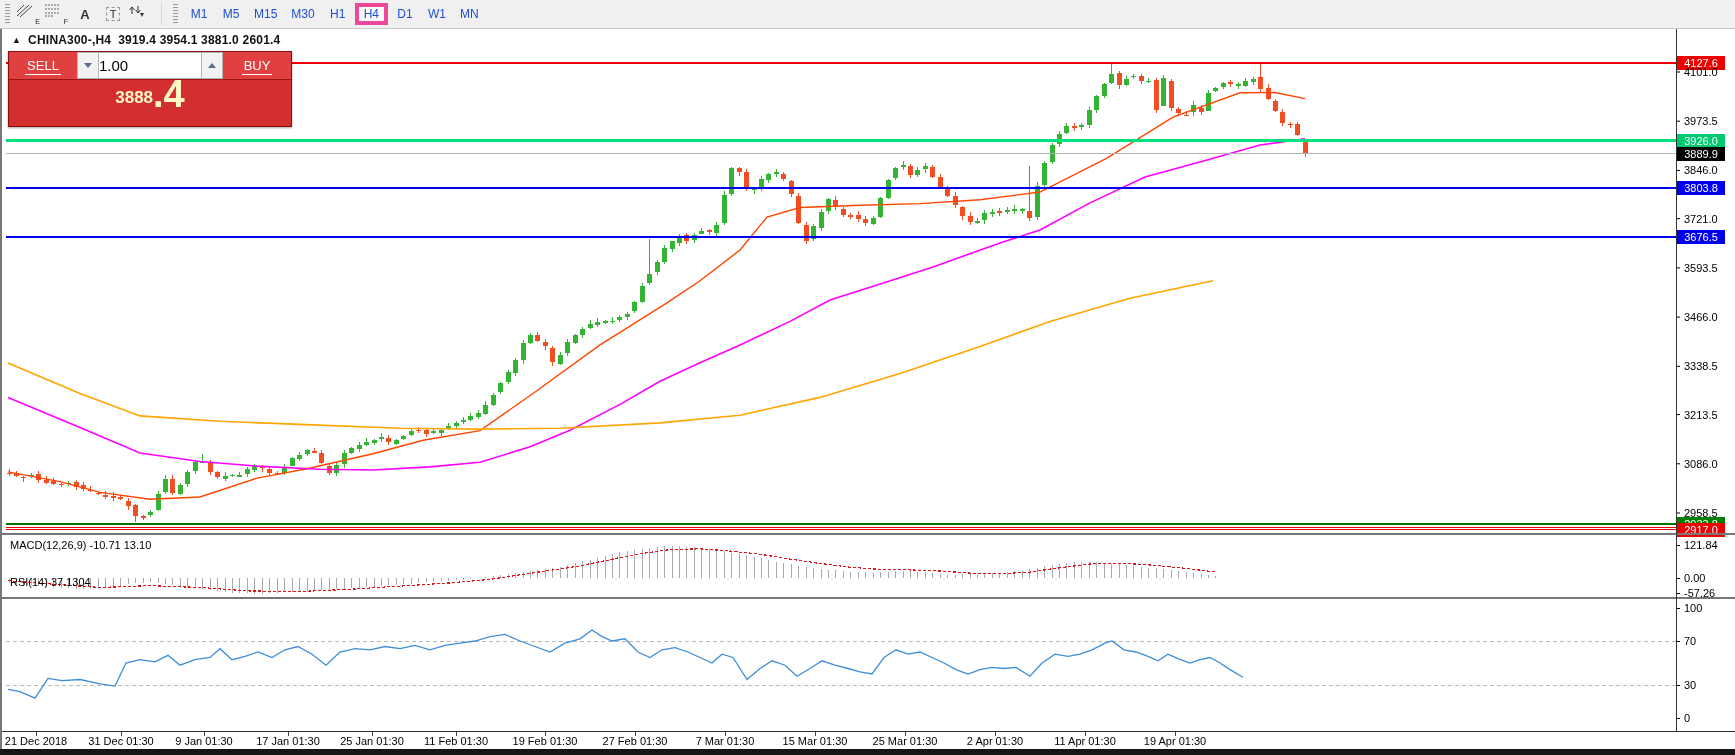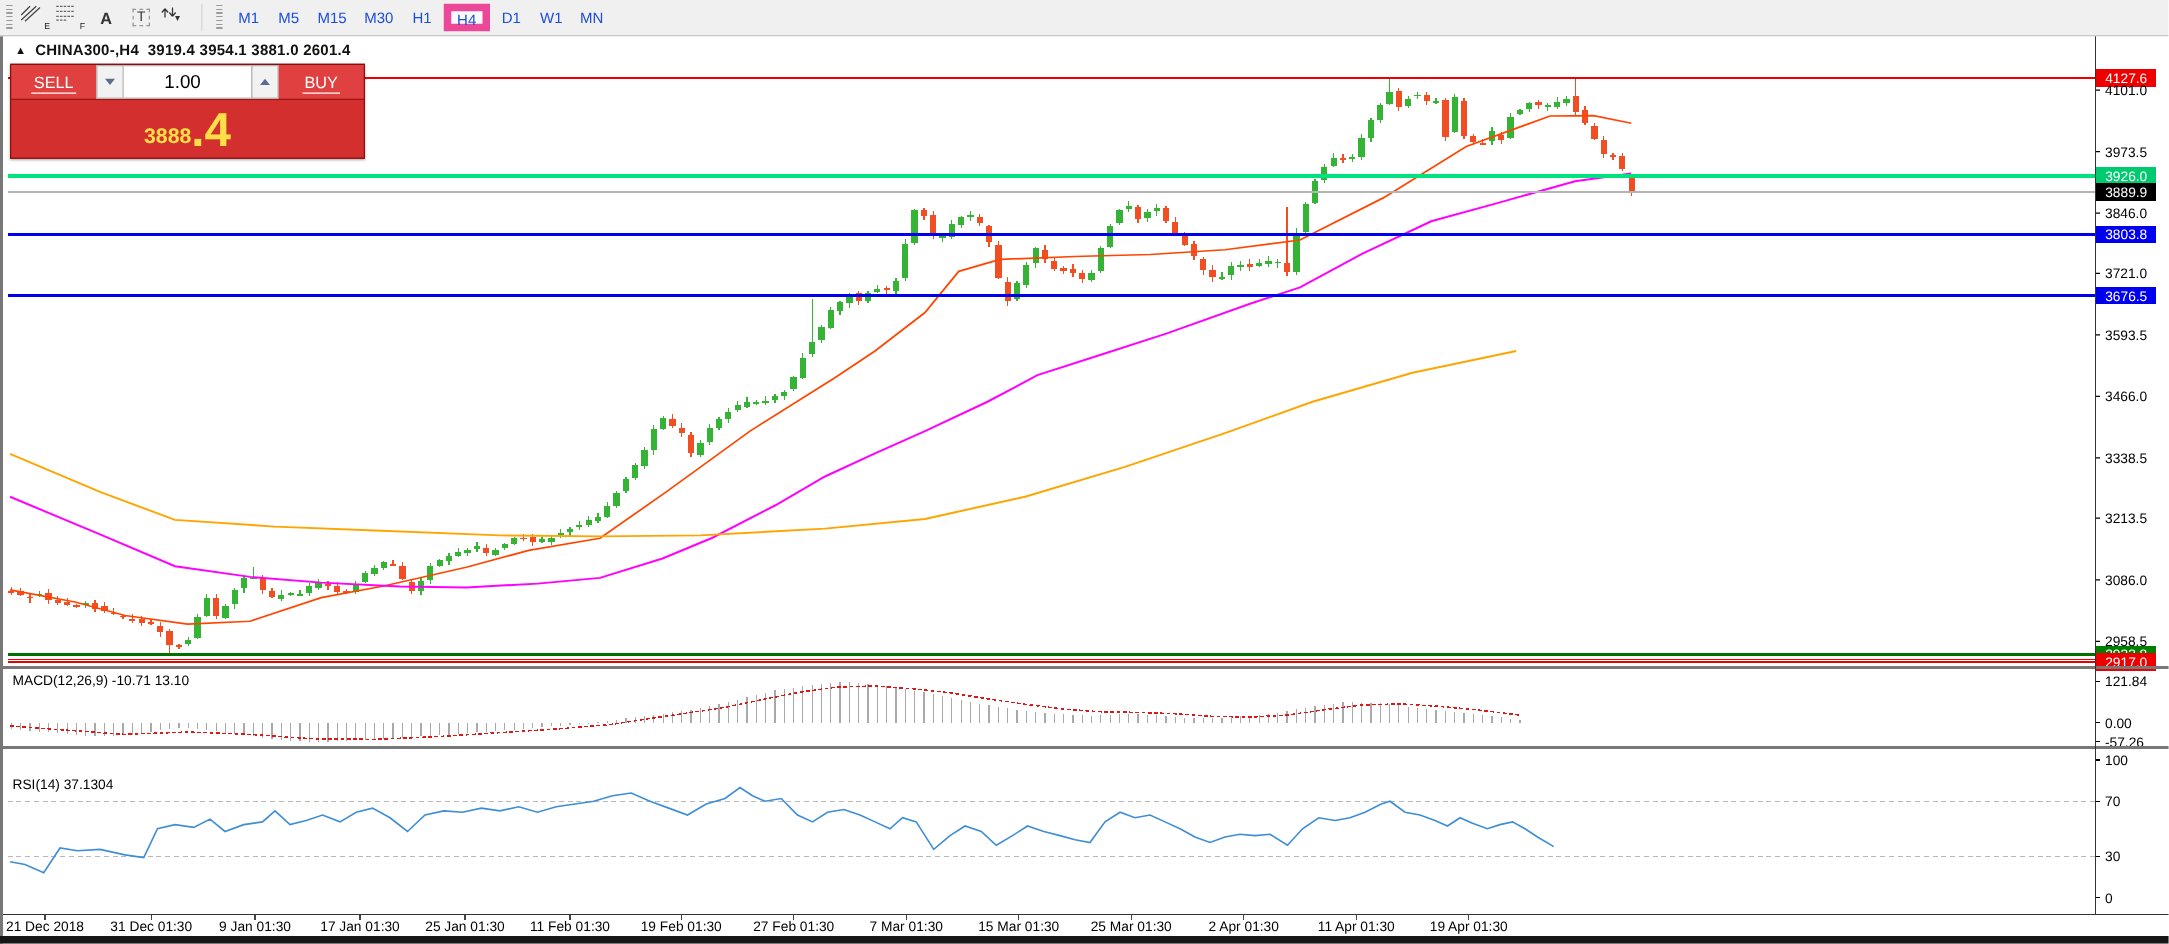--- a/index.html
+++ b/index.html
@@ -8,50 +8,50 @@
   .toolbar{position:absolute;left:0;top:0;width:1735px;height:28px;background:#f0f0f0;
     border-bottom:1px solid #c9c9c9;display:flex;align-items:center;z-index:5;}
   .tb-handle{width:5px;height:20px;margin:0 5px;
     background-image:repeating-linear-gradient(#9a9a9a 0 1px,transparent 1px 3px);
     background-size:1px 100%;background-repeat:repeat-x;}
   .tool-btn{width:28px;height:24px;border:1px solid transparent;background:transparent;
     display:flex;align-items:center;justify-content:center;position:relative;font-family:"Liberation Sans",sans-serif;}
   .tool-sub{position:absolute;right:2px;bottom:0;font-size:7px;color:#222;}
   .tf-btn{min-width:30px;height:22px;margin:0 1px;border:1px solid transparent;background:transparent;
     font-size:12px;color:#1d4ed8;font-family:"Liberation Sans",sans-serif;padding:0 5px;}
-  .tf-btn.active{background:#fafafa;border:6px solid #ec4899;}
+  .tf-btn.active{background:#fafafa;border:4px solid #ec4899;}
   .tb-sep{width:1px;height:22px;background:#d5d5d5;margin:0 6px;}
   
   .chart-header{position:absolute;left:12px;top:33px;z-index:4;font-size:12px;color:#111;
     font-weight:600;letter-spacing:.2px;display:flex;align-items:center;gap:7px;}
   .chart-header .collapse{font-size:9px;cursor:pointer;}
   
   .trade-panel{position:absolute;left:8px;top:51px;width:282px;z-index:4;background:#9e1313;
     border:1px solid #8c0f0f;box-shadow:0 1px 2px rgba(0,0,0,.35);}
   .tp-row1{display:flex;height:27px;}
   .tp-sell,.tp-buy{width:68px;background:#e04040;border:none;color:#fff;font-size:13px;
     font-family:"Liberation Sans",sans-serif;cursor:pointer;}
   .tp-sell span,.tp-buy span{border-bottom:1px solid #fff;padding:0 2px 1px;margin-top:19px;}
   .tp-step{width:22px;background:#f2f2f2;border:1px solid #b5b5b5;cursor:pointer;
     display:flex;align-items:center;justify-content:center;padding:0;}
   .tri{width:0;height:0;border-left:4px solid transparent;border-right:4px solid transparent;}
   .tri.down{border-top:5px solid #5b6c92;}
   .tri.up{border-bottom:5px solid #5b6c92;}
   .tp-vol{width:94px;border:1px solid #b5b5b5;border-left:none;border-right:none;
-    font-size:15px;text-align:center;padding:0 8px 0 0;font-family:"Liberation Sans",sans-serif;}
+    font-size:15px;text-align:left;padding:0 8px 0 0;font-family:"Liberation Sans",sans-serif;}
   .tp-buy{margin-left:auto;}
   .tp-row2{display:flex;gap:2px;margin-top:1px;height:46px;background:#fff;}
-  .tp-price{flex:1;background:#d42f2f;color:#fde047;display:flex;align-items:flex-end;
-    justify-content:center;cursor:pointer;padding-bottom:5px;}
+  .tp-price{flex:1;background:#d42f2f;color:#fef9c3;display:flex;align-items:flex-end;
+    justify-content:center;cursor:pointer;padding-bottom:16px;}
   .tp-price .sm{font-size:17px;font-weight:700;line-height:1;margin-bottom:4px;}
   .tp-price .bg{font-size:38px;font-weight:700;line-height:.85;}
   
   .ind-label{position:absolute;z-index:4;font-size:11px;color:#000;}
   #macd-label{left:10px;top:539px;text-align:center;}
-  #rsi-label{left:10px;top:622px;}
+  #rsi-label{left:10px;top:576px;}
   svg{position:absolute;left:0;top:0;z-index:1;}
 </style>
 </head>
 <body>
 <div id="app">
 
   <svg id="chart-svg" width="1735" height="755" viewBox="0 0 1735 755">
       <rect x="0" y="28" width="1735" height="727" fill="#ffffff"></rect>
       <g shape-rendering="crispEdges">
         <line x1="9" y1="469.41440255752565" x2="9" y2="476.15871667288206" stroke="#f24e24" stroke-width="1"></line>

